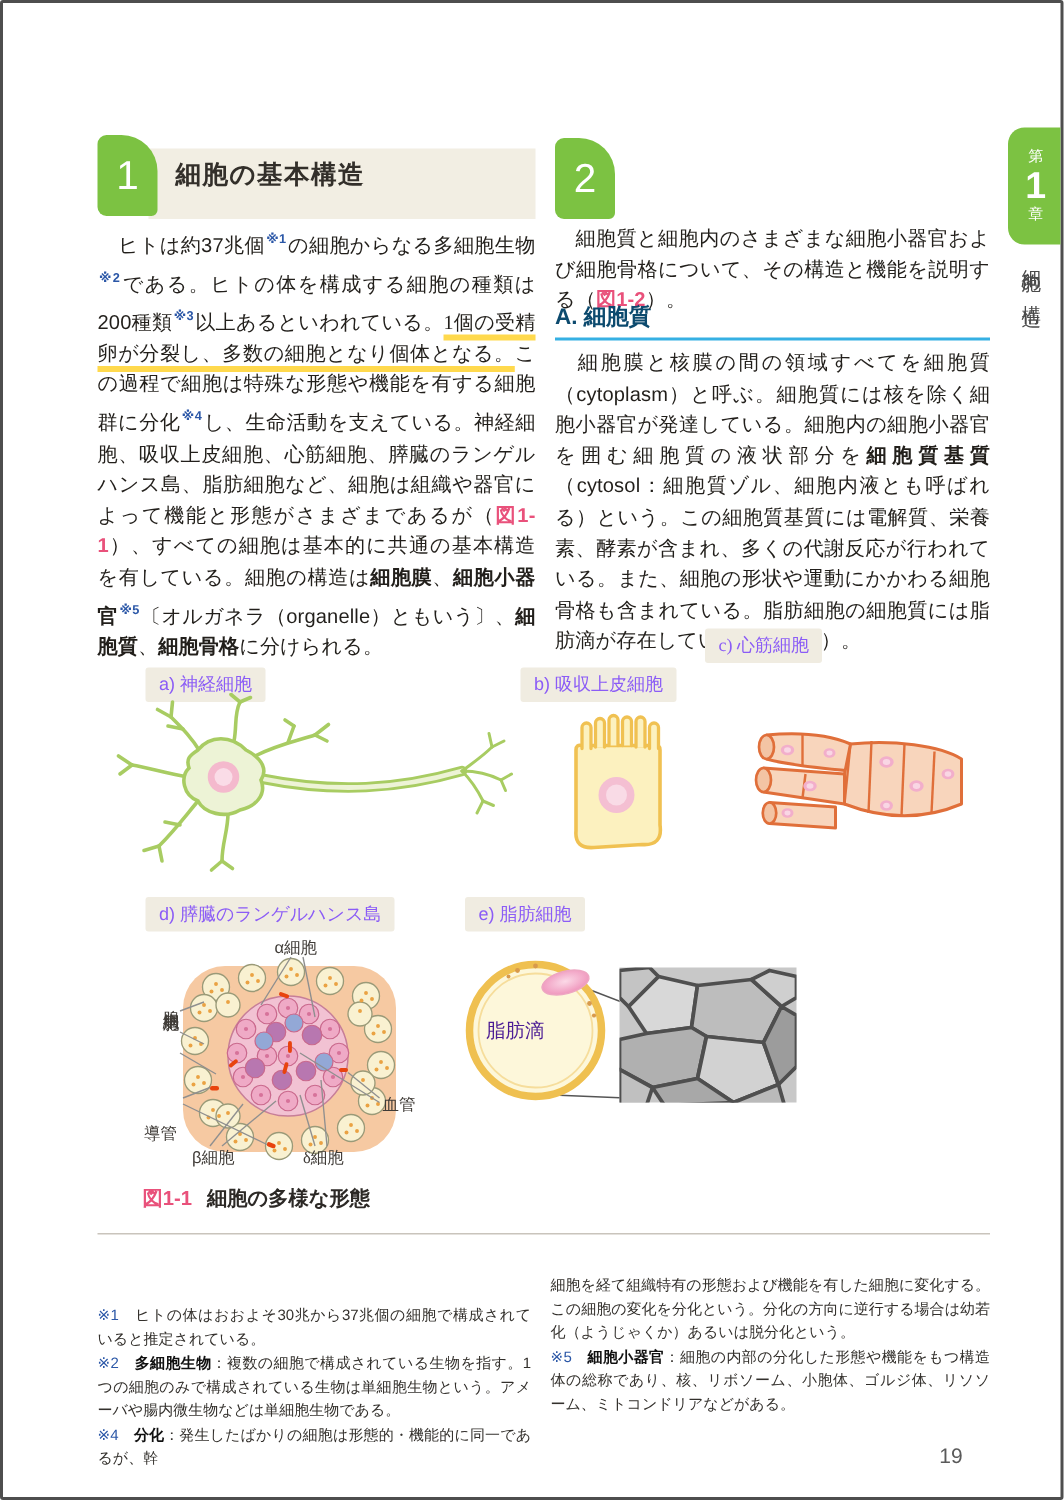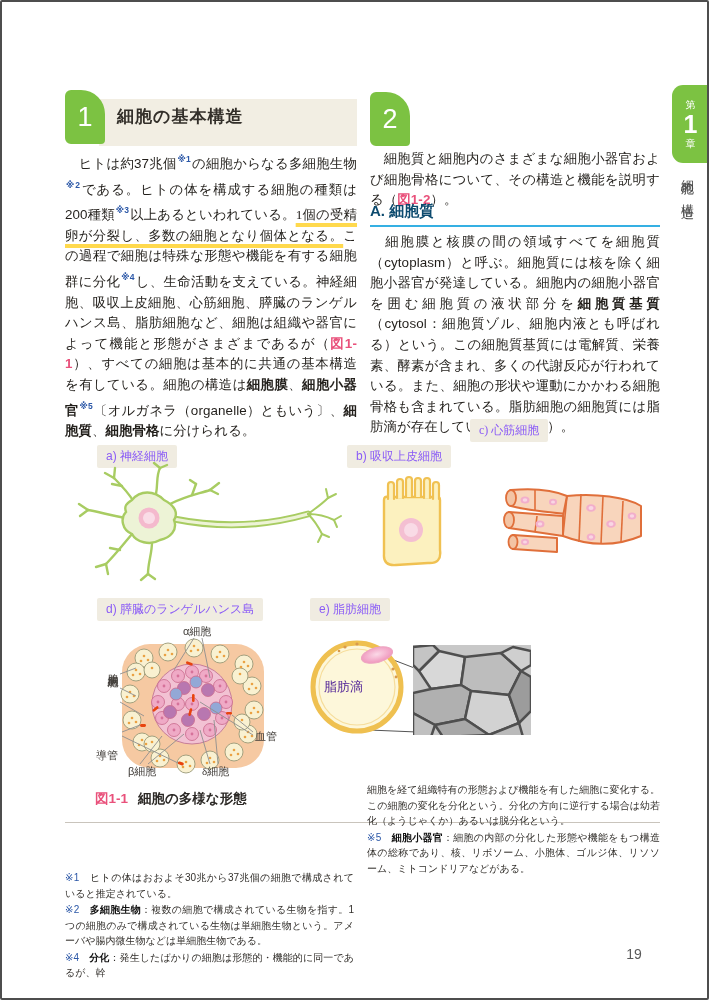--- a/index.html
+++ b/index.html
@@ -36,21 +36,21 @@
   .caption{position:absolute;font-size:13.5px;font-weight:700;color:#2c2926;}
   .caption .ref{color:#e9517b;margin-right:10px;}
 
   
   .fnrule{position:absolute;height:1px;background:#c9c4bc;}
   .fn{position:absolute;font-size:10px;line-height:15.5px;color:#33302c;text-align:justify;}
   .fn .mark{color:#2b57a7;}
   .fn .b{font-weight:700;color:#111;}
   .fn div{margin:0 0 1px 0;}
 
-  .pagenum{position:absolute;font-size:14px;color:#5a5a5a;}
+  .pagenum{position:absolute;font-size:14px;color:#5a5a5a;margin-top:16px;}
 </style>
 </head>
 <body>
 
 <div class="page">
 
   <div class="sec-header" style="left:63px;top:88px;width:292px;">
     <div class="sec-badge">1</div>
     <div class="sec-bar" style="margin-top:9px;">
       <div class="sec-title">細胞の基本構造</div>
@@ -386,20 +386,20 @@
   <div class="caption" style="left:93px;top:788px;">
     <span class="ref">図1-1</span><span>細胞の多様な形態</span>
   </div>
 
   <div class="fnrule" style="left:63px;top:820px;width:595px;"></div>
   <div class="fn" style="left:63px;top:868px;width:289px;">
     <div><span class="mark">※1</span><span>　ヒトの体はおおよそ30兆から37兆個の細胞で構成されていると推定されている。</span></div>
     <div><span class="mark">※2</span><span>　</span><span class="b">多細胞生物</span><span>：複数の細胞で構成されている生物を指す。1つの細胞のみで構成されている生物は単細胞生物という。アメーバや腸内微生物などは単細胞生物である。</span></div>
     <div><span class="mark">※4</span><span>　</span><span class="b">分化</span><span>：発生したばかりの細胞は形態的・機能的に同一であるが、幹</span></div>
   </div>
-  <div class="fn" style="left:365px;top:780px;width:293px;">
+  <div class="fn" style="left:365px;top:848px;width:293px;">
     <div><span>細胞を経て組織特有の形態および機能を有した細胞に変化する。この細胞の変化を分化という。分化の方向に逆行する場合は幼若化（ようじゃくか）あるいは脱分化という。</span></div>
     <div><span class="mark">※5</span><span>　</span><span class="b">細胞小器官</span><span>：細胞の内部の分化した形態や機能をもつ構造体の総称であり、核、リボソーム、小胞体、ゴルジ体、リソソーム、ミトコンドリアなどがある。</span></div>
   </div>
 
   <div class="pagenum" style="left:612px;top:944px;width:40px;text-align:center;">19</div>
 
 </div>
 
 </body></html>

